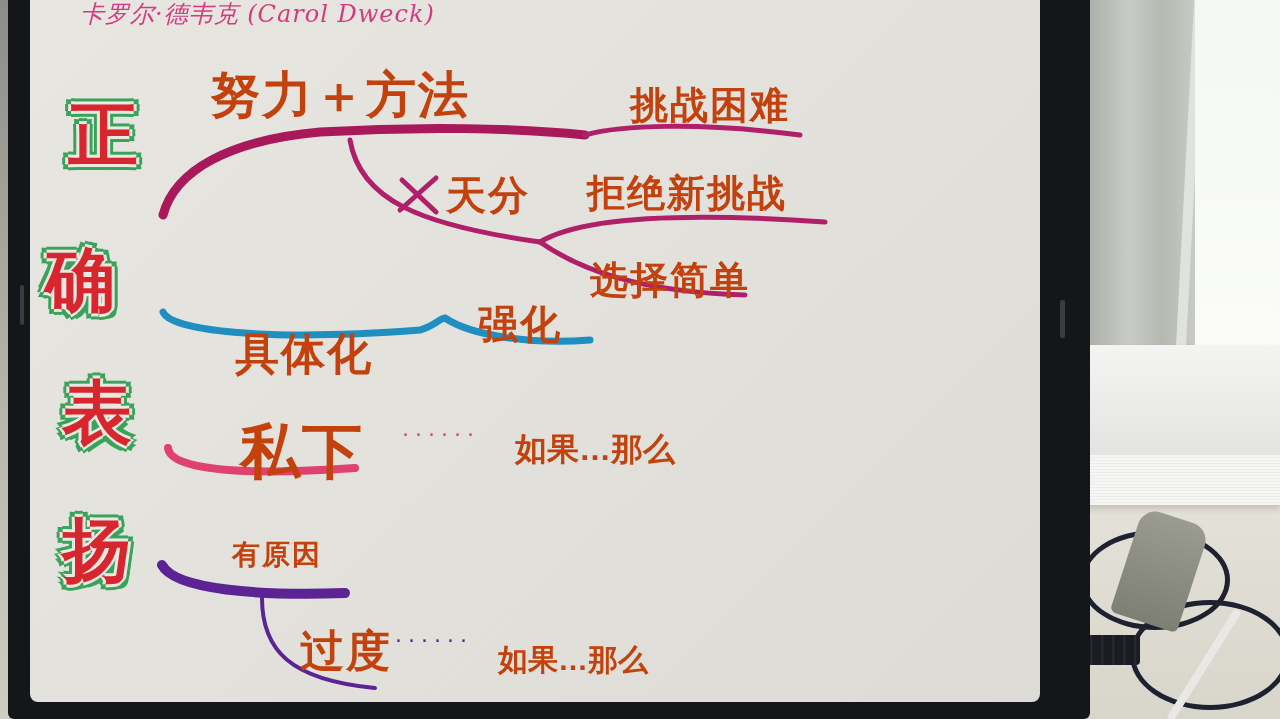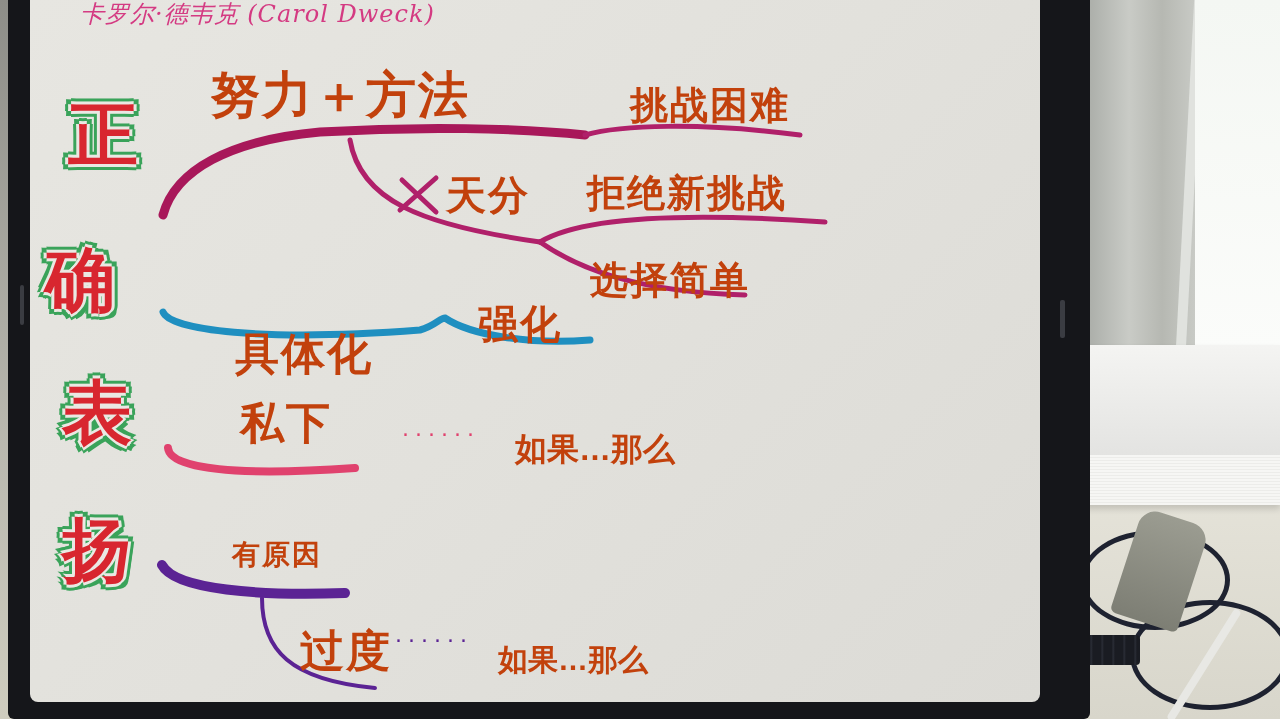--- a/index.html
+++ b/index.html
@@ -149,20 +149,20 @@
 
 <div class="hw" style="left:210px; top:62px; font-size:50px;">努力＋方法</div>
 <div class="hw" style="left:603px; top:80px; font-size:38px;margin-left:27px;">挑战困难</div>
 <div class="hw" style="left:446px; top:168px; font-size:40px;">天分</div>
 <div class="hw" style="left:587px; top:168px; font-size:38px;text-align:center;">拒绝新挑战</div>
 <div class="hw" style="left:590px; top:255px; font-size:38px;">选择简单</div>
 
 <div class="hw" style="left:235px; top:280px; font-size:44px;margin-top:45px;">具体化</div>
 <div class="hw" style="left:478px; top:297px; font-size:40px;">强化</div>
 
-<div class="hw" style="left:240px; top:394px; font-size:44px;">私下</div>
+<div class="hw" style="left:240px; top:412px; font-size:60px;">私下</div>
 <div class="dots" style="left:402px; top:422px; color:#e0426e;">······</div>
 <div class="hw" style="left:515px; top:428px; font-size:32px; letter-spacing:0;">如果…那么</div>
 
 <div class="hw" style="left:232px; top:536px; font-size:28px;">有原因</div>
 <div class="hw" style="left:288px; top:622px; font-size:44px;margin-left:12px;">过度</div>
 <div class="dots" style="left:395px; top:628px; color:#5b2394;">······</div>
 <div class="hw" style="left:498px; top:640px; font-size:30px; letter-spacing:0;">如果…那么</div>
 
 </body></html>

